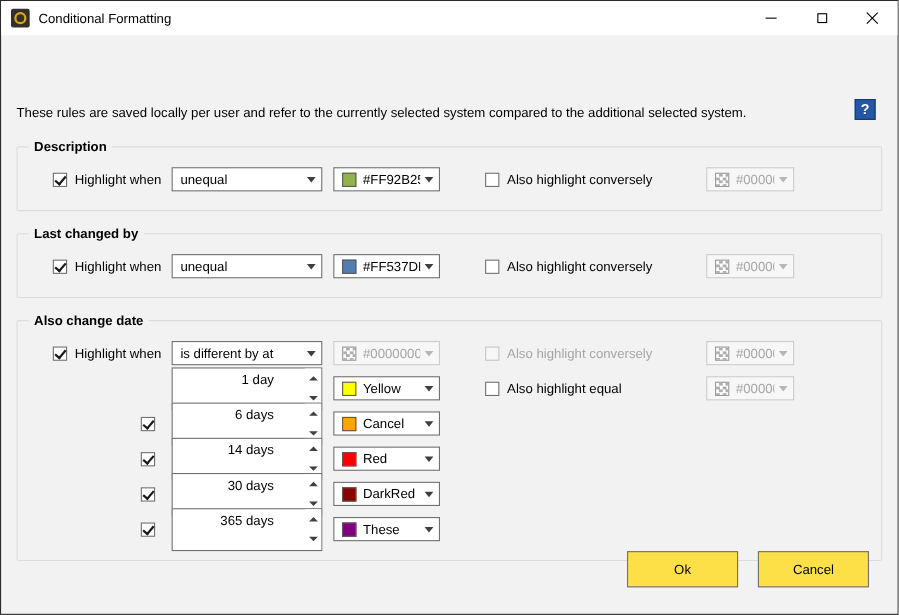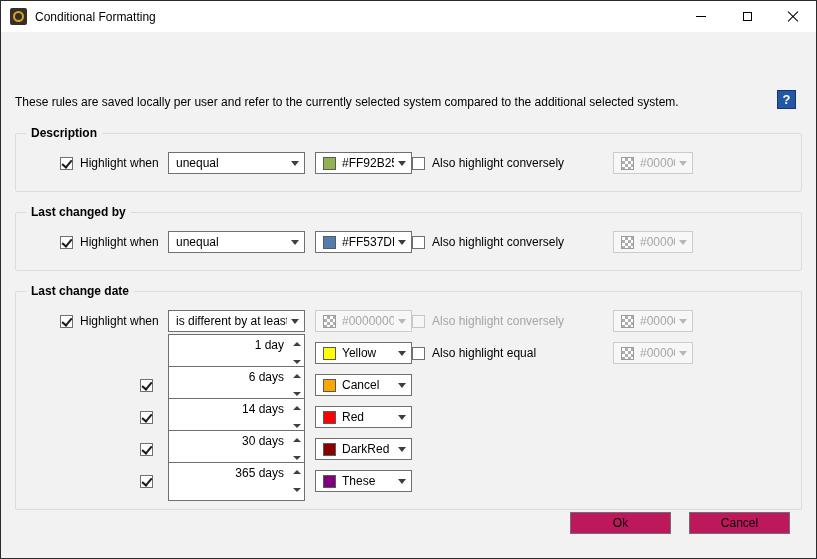--- a/index.html
+++ b/index.html
@@ -22,31 +22,31 @@
   .glyph-close::before { transform:rotate(45deg); }
   .glyph-close::after { transform:rotate(-45deg); }
 
   
   .content { position:relative; height:528px; padding:14px 14px 0 14px; }
   .info-row { display:flex; justify-content:space-between; align-items:flex-start; margin-bottom:24px;margin-top:44px; }
   .info-text { padding-top:5px; }
   .help-btn { width:19px; height:19px; background:#2456a6; border:1px solid #16366e; color:#fff; font-weight:bold; font-size:13px; display:flex; align-items:center; justify-content:center; margin-right:6px; cursor:pointer; }
 
   
-  .group { position:relative; border:1px solid #dcdcdc; border-radius:2px; padding:18px 0 17px 44px; margin-bottom:20px; background:#f2f2f2; }
+  .group { position:relative; border:1px solid #dcdcdc; border-radius:2px; padding:18px 0 17px 32px; margin-bottom:20px; background:#f2f2f2; }
   .group-title { position:absolute; top:-8px; left:10px; background:#f2f2f2; padding:0 5px; font-weight:bold; }
 
   .row { display:flex; align-items:center; height:22px; }
   .row + .row { margin-top:10px; }
 
   .c-first { width:108px; display:flex; align-items:center; }
   .c-first.right { justify-content:flex-end; padding-right:15px; }
-  .c-op { width:137px; flex:0 0 auto; }
+  .c-op { width:137px; flex:0 0 auto;gap:23px; }
   .c-color { width:97px; margin-left:10px; flex:0 0 auto; }
-  .c-conv { width:157px; display:flex; align-items:center; flex:0 0 auto; }
+  .c-conv { width:157px; margin-left:41px; display:flex; align-items:center; flex:0 0 auto; }
   .c-last { width:80px; margin-left:44px; flex:0 0 auto; }
 
   
   .checkbox { width:13px; height:13px; border:1px solid #707070; background:#fff; position:relative; flex:0 0 auto; cursor:pointer; }
   .checkbox.checked::after { content:""; position:absolute; left:3px; top:0px; width:4px; height:8px; border:solid #1a1a1a; border-width:0 2px 2px 0; transform:rotate(40deg); }
   .checkbox.disabled { border-color:#c6c6c6; background:#f6f6f6; cursor:default; }
   .cb-label { margin-left:7px; white-space:nowrap; }
   .cb-label.disabled { color:#a6a6a6; }
 
   
@@ -63,21 +63,21 @@
   
   .spinner { height:39px; border:1px solid #707070; background:#fff; display:flex; align-items:stretch; }
   .spin-value { flex:1; text-align:right; line-height:20px; padding-right:5px; white-space:nowrap; overflow:hidden; }
   .spin-btns { width:15px; display:flex; flex-direction:column; }
   .spin-btn { flex:1; display:flex; align-items:center; justify-content:center; background:#fff; cursor:pointer; }
   .tri-up { width:0; height:0; border-left:4px solid transparent; border-right:4px solid transparent; border-bottom:4px solid #404040; display:block; }
   .tri-down { width:0; height:0; border-left:4px solid transparent; border-right:4px solid transparent; border-top:4px solid #404040; display:block; }
 
   
   .footer { position:absolute; right:26px; bottom:26px; display:flex; gap:18px; }
-  .btn { width:101px; height:22px; background:#be185d; border:1px solid #707070; font-family:inherit; font-size:12px; cursor:pointer; }
+  .btn { width:101px; height:33px; background:#fde047; border:1px solid #707070; font-family:inherit; font-size:12px; cursor:pointer; }
 </style>
 </head>
 <body>
 
 <div class="dialog">
 
   <div class="titlebar">
     <span class="app-icon"></span>
     <span class="title">Conditional Formatting</span>
     <div class="win-btns">
@@ -150,21 +150,21 @@
         </div>
         <div class="combo c-last disabled">
           <span class="swatch checker"></span>
           <span class="combo-text">#00000000</span>
           <span class="combo-arrow"></span>
         </div>
       </div>
     </div>
 
     <div class="group">
-      <span class="group-title">Last change date</span>
+      <span class="group-title">Also change date</span>
 
       <div class="row">
         <div class="c-first">
           <span class="checkbox checked"></span>
           <span class="cb-label">Highlight when</span>
         </div>
         <div class="combo c-op">
           <span class="combo-text">is different by at least</span>
           <span class="combo-arrow"></span>
         </div>

